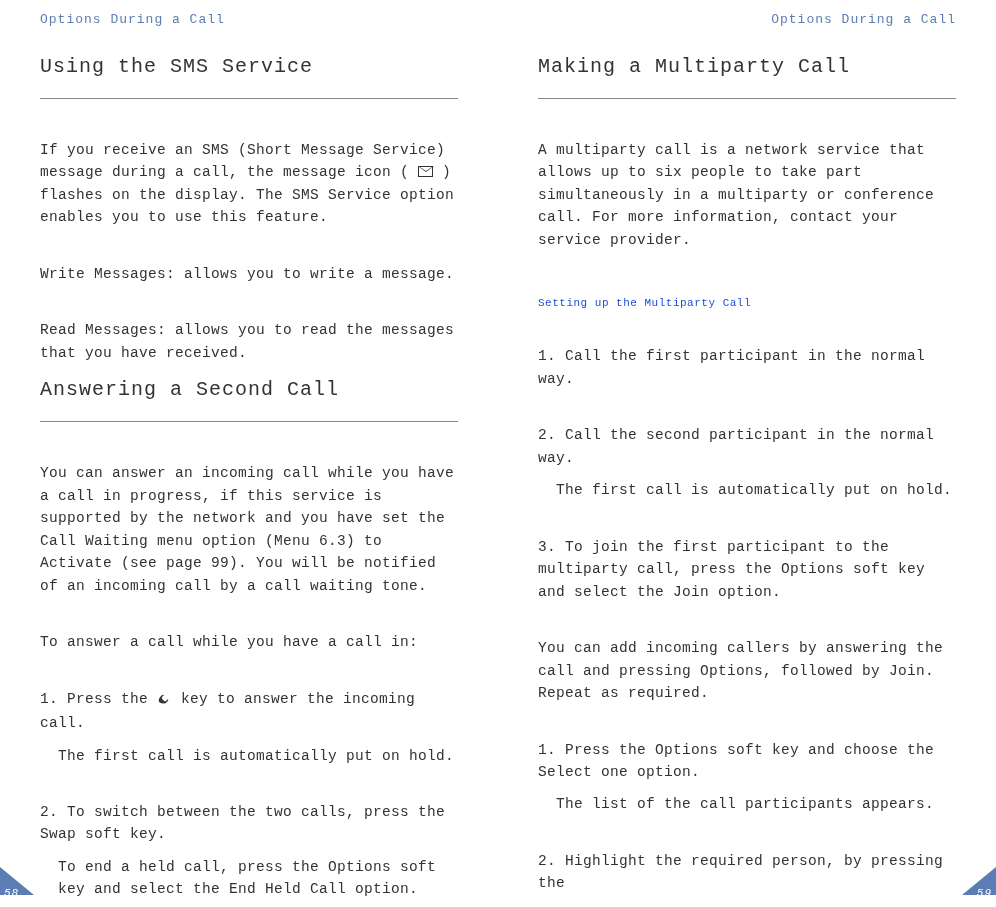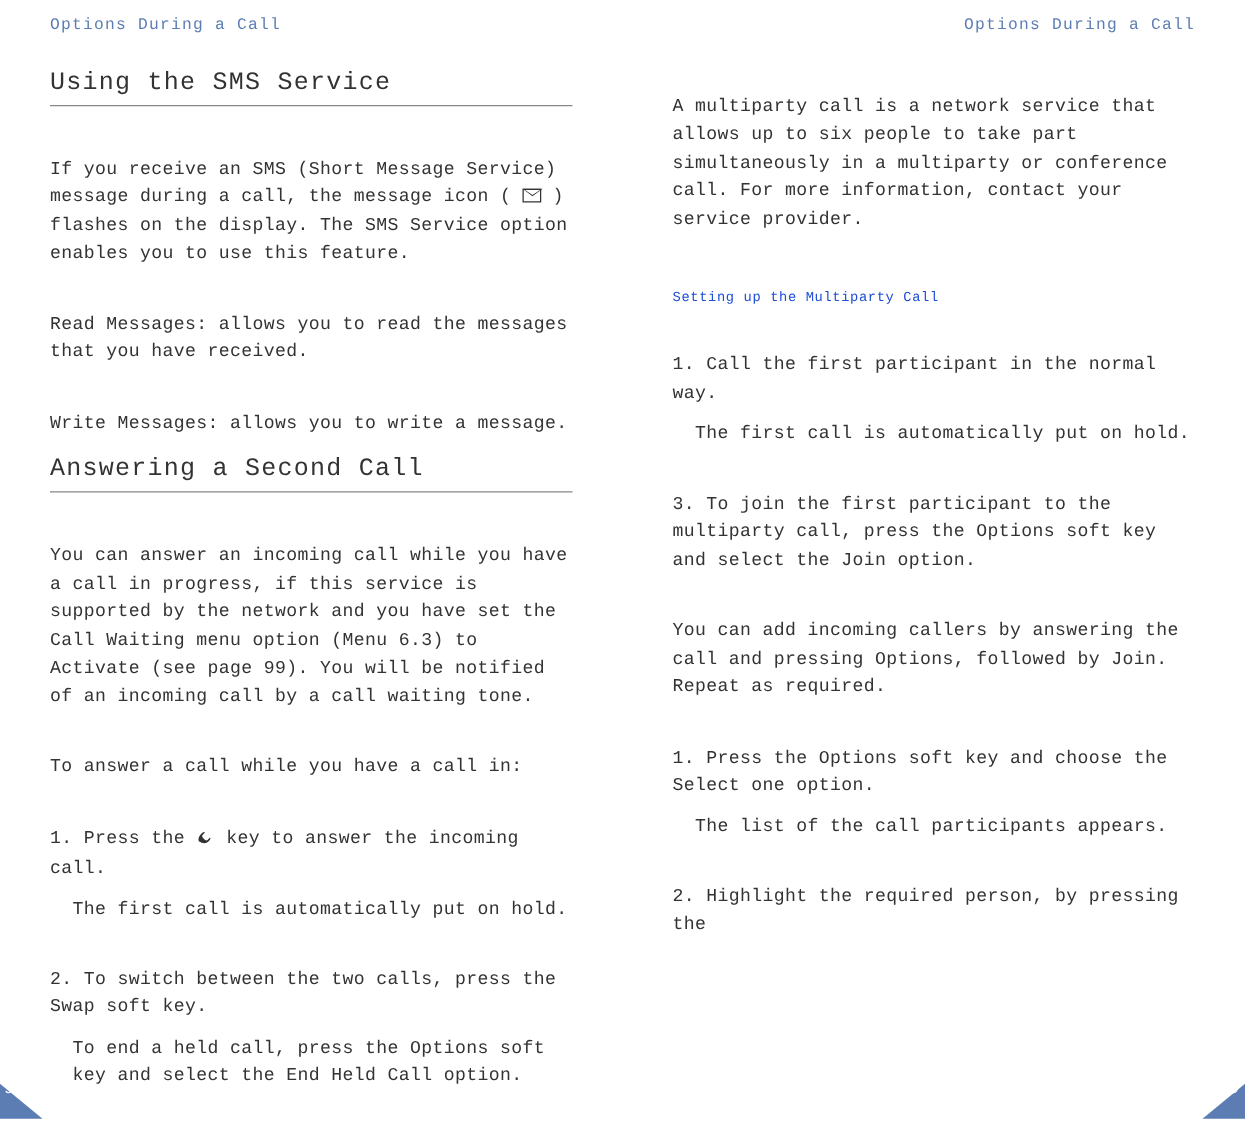--- a/index.html
+++ b/index.html
@@ -19,21 +19,21 @@
     flex-direction: column;
   }
   .page-left .header { color: #5b7db3; font-size: 13px; text-align: left; margin-bottom: 28px; letter-spacing: 1px; }
   .page-right .header { color: #5b7db3; font-size: 13px; text-align: right; margin-bottom: 28px; letter-spacing: 1px; }
   h2 {
     font-family: "Courier New", monospace;
     font-size: 20px;
     font-weight: normal;
     color: #333;
     border-bottom: 1px solid #888;
-    padding-bottom: 6px;
+    padding-bottom: 20px;
     margin-bottom: 20px;
     letter-spacing: 1px;
   }
   h3 {
     font-family: "Courier New", monospace;
     font-size: 11px;
     font-weight: normal;
     color: #1d4ed8;
     margin-top: 32px;
     margin-bottom: 16px;
@@ -91,21 +91,21 @@
     border-top: 28px solid transparent;
     border-left: 34px solid #5b7db3;
   }
   .pagenum-right {
     right:0;
     border-top: 28px solid transparent;
     border-right: 34px solid #5b7db3;
   }
   .pagenum-label {
     position:absolute;
-    bottom:29px;
+    bottom:8px;
     color:#fff;
     font-size:11px;
     font-family:"Courier New", monospace;
     letter-spacing:1px;
     font-style:italic;
   }
   .pagenum-label.left { left:4px; }
   .pagenum-label.right { right:4px; }
   .gap { height: 24px; }
 </style>
@@ -114,22 +114,22 @@
 
 <div class="page page-left">
   <div class="header">Options During a Call</div>
 
   <h2>Using the SMS Service</h2>
   <p>
     <span>If you receive an SMS (Short Message Service) message during a call, the message icon (</span>
     <span class="envelope"></span>
     <span>) flashes on the display. The SMS Service option enables you to use this feature.</span>
   </p>
+  <p>Write Messages: allows you to write a message.</p>
   <p>Read Messages: allows you to read the messages that you have received.</p>
-  <p>Write Messages: allows you to write a message.</p>
 
   <div class="gap"></div>
 
   <h2>Answering a Second Call</h2>
   <p>You can answer an incoming call while you have a call in progress, if this service is supported by the network and you have set the Call Waiting menu option (Menu 6.3) to Activate (see page 99). You will be notified of an incoming call by a call waiting tone.</p>
   <p>To answer a call while you have a call in:</p>
 
   <p>
     <span>1. Press the </span>
     <span class="phone-icon">
@@ -155,24 +155,26 @@
     <span> key.</span>
   </p>
 
   <div class="pagenum pagenum-left"></div>
   <div class="pagenum-label left">58</div>
 </div>
 
 <div class="page page-right">
   <div class="header">Options During a Call</div>
 
+  <h2>Making a Multiparty Call</h2>
   <p>A multiparty call is a network service that allows up to six people to take part simultaneously in a multiparty or conference call. For more information, contact your service provider.</p>
 
   <h3>Setting up the Multiparty Call</h3>
   <p>1. Call the first participant in the normal way.</p>
+  <p>2. Call the second participant in the normal way.</p>
   <p class="sub">The first call is automatically put on hold.</p>
   <p>3. To join the first participant to the multiparty call, press the Options soft key and select the Join option.</p>
   <p>You can add incoming callers by answering the call and pressing Options, followed by Join. Repeat as required.</p>
 
   <p>1. Press the Options soft key and choose the Select one option.</p>
   <p class="sub">The list of the call participants appears.</p>
   <p>
     <span>2. Highlight the required person, by pressing the </span>
     
     

